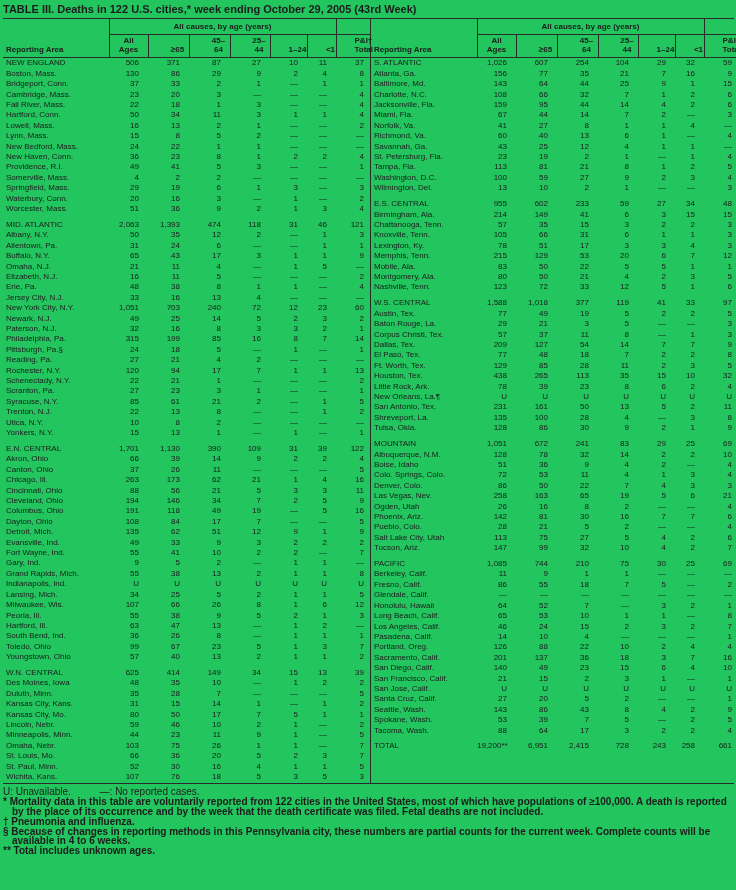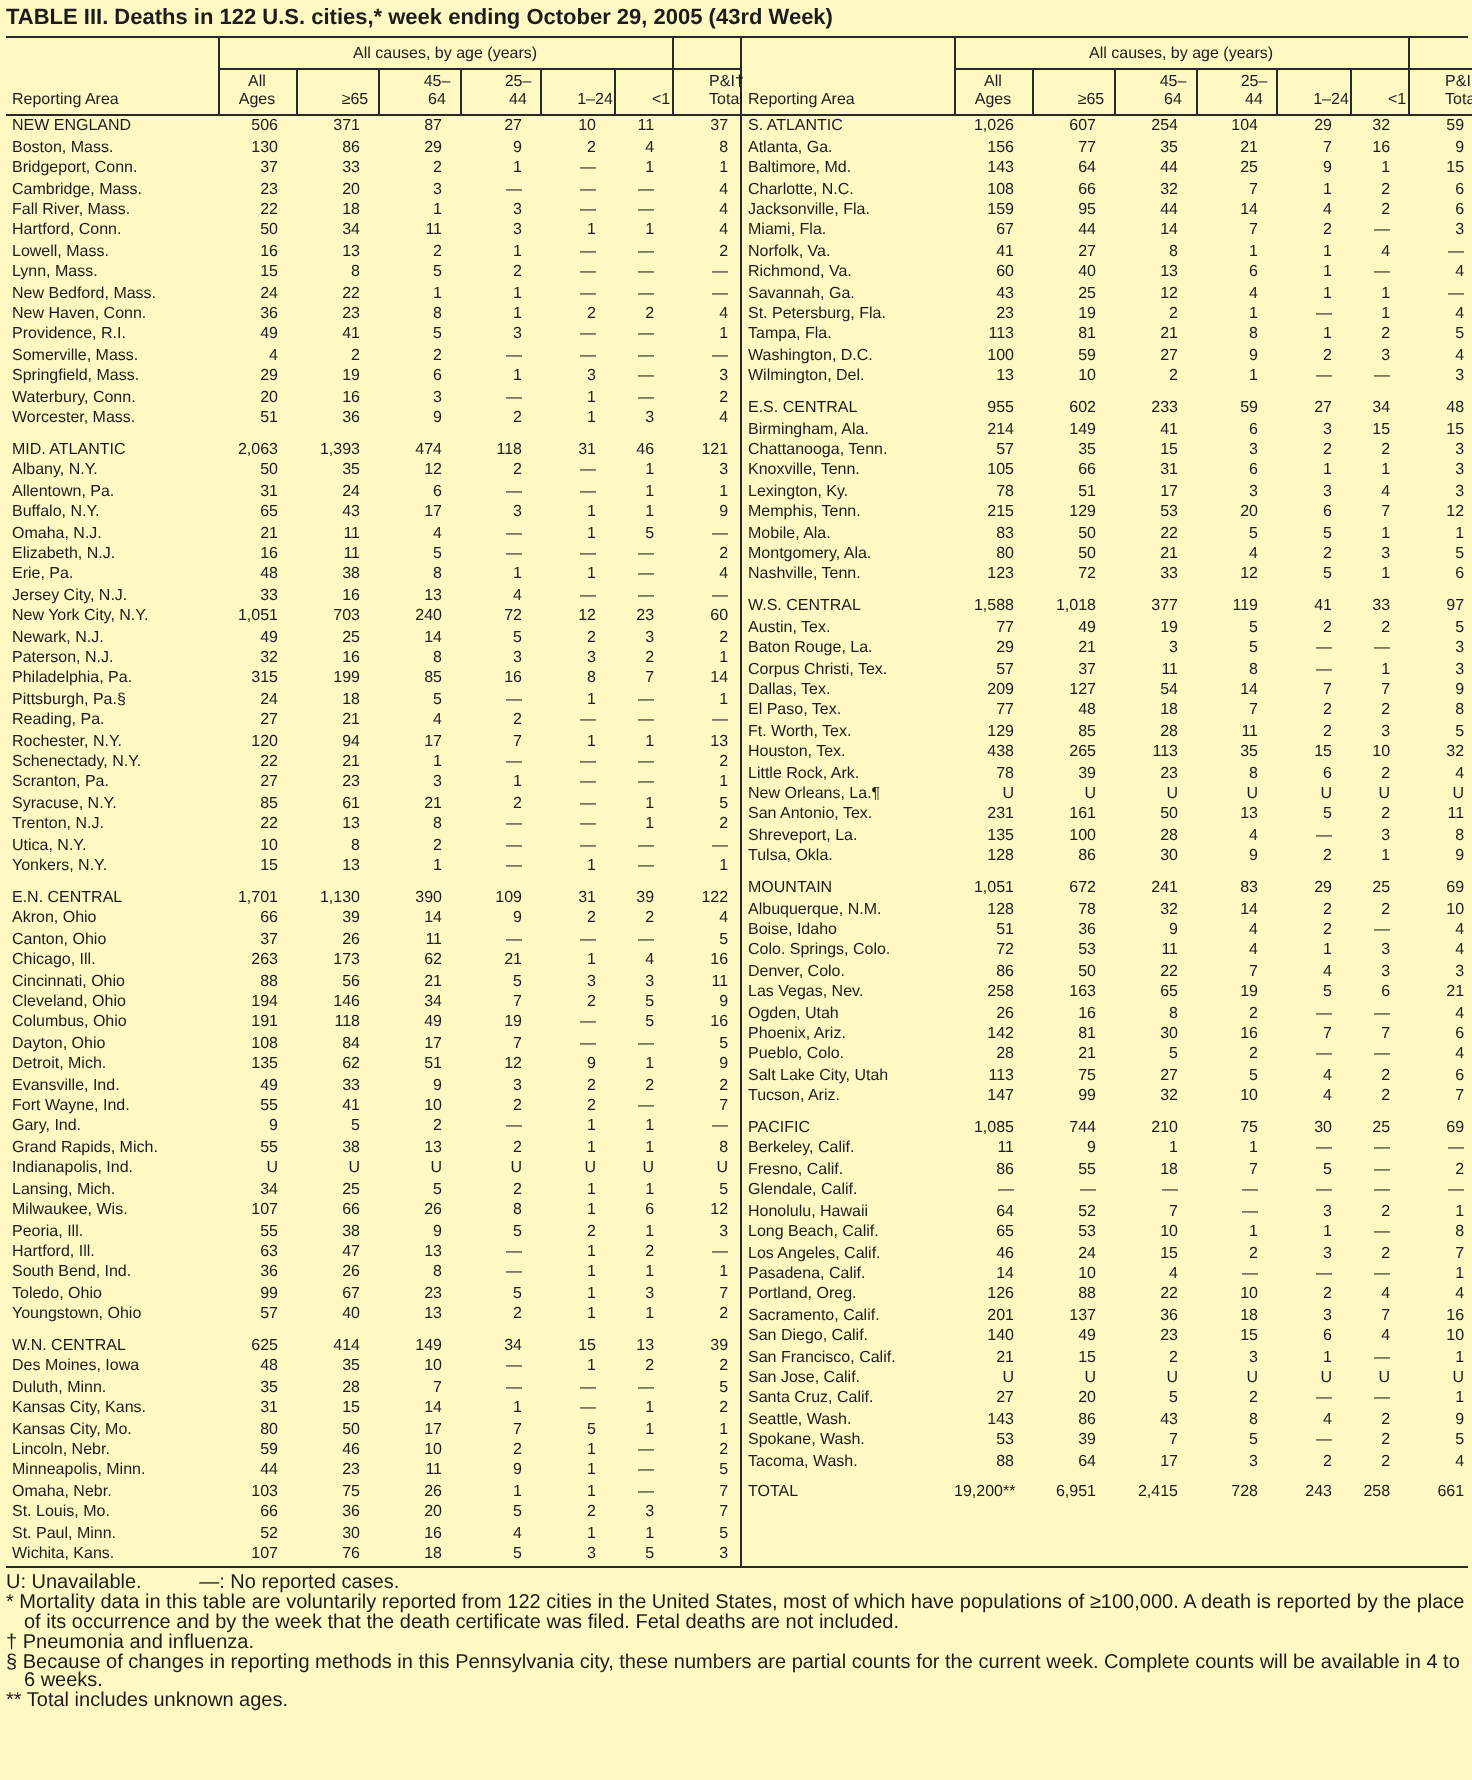--- a/index.html
+++ b/index.html
@@ -1,54 +1,54 @@
 <!DOCTYPE html>
 <html><head>
 <meta charset="utf-8">
 <style>
   html,body{margin:0;padding:0;background:#fdfdfc;}
   .page{
     width:736px;height:890px;box-sizing:border-box;
     padding:2px 2px 0 3px;
     font-family:"Liberation Sans","DejaVu Sans",sans-serif;
-    color:#1c1c1c;background:#fef9c3;overflow:hidden;
+    color:#1c1c1c;background:#22c55e;overflow:hidden;
   }
   .title{font-size:11px;font-weight:bold;margin:1px 0 3px 0;letter-spacing:0;}
   .table-wrap{
     display:flex;align-items:stretch;width:731px;
     border-top:1px solid #2a2a2a;border-bottom:1px solid #2a2a2a;
   }
   .half{width:367px;}
   .half-left{border-right:1px solid #2a2a2a;}
   table{border-collapse:collapse;table-layout:fixed;width:100%;}
   col.c-area{width:106px;} col.c1{width:39px;} col.c2{width:41px;}
   col.c3{width:41px;} col.c4{width:40px;} col.c5{width:37px;}
   col.c6{width:29px;} col.c7{width:34px;}
   thead th{
-    font-size:8px;font-weight:normal;padding:1px 0;vertical-align:bottom;
+    font-size:8px;font-weight:bold;padding:1px 0;vertical-align:bottom;
     border-bottom:1px solid #2a2a2a;
   }
   th.ra{text-align:left;padding-left:3px;padding-bottom:3px;}
   th.ra{border-right:1px solid #2a2a2a;}
   th.group{text-align:center;border-left:1px solid #2a2a2a;border-right:1px solid #2a2a2a;padding:3px 0;}
   th.corner{border-left:1px solid #2a2a2a;}
   th.col{text-align:center;white-space:pre-line;line-height:1.15;padding-bottom:3px;vertical-align:bottom;}
   th.col + th.col{border-left:1px solid #2a2a2a;padding-left:18px;}
   tbody td{
     font-size:8px;line-height:10.4px;padding:0;vertical-align:bottom;
     white-space:nowrap;overflow:hidden;
   }
   td.area{text-align:left;padding-left:3px;}
   td.num{text-align:right;padding-right:9px;}
   td.num:last-child{padding-right:6px;}
   tr.gap td{padding-top:5.5px;}
   .footnotes{margin-top:3px;width:732px;font-size:10px;line-height:9.8px;}
   .legend{margin-bottom:1px;}
   .legend .l2{margin-left:26px;}
-  .fn{padding-left:9px;text-indent:-9px;}
+  .fn{padding-left:9px;text-indent:-9px;font-weight:bold;}
 </style>
 </head>
 <body>
 
 <div class="page">
 
   <div class="title">TABLE III. Deaths in 122 U.S. cities,* week ending October 29, 2005 (43rd Week)</div>
 
   <div class="table-wrap">
 

